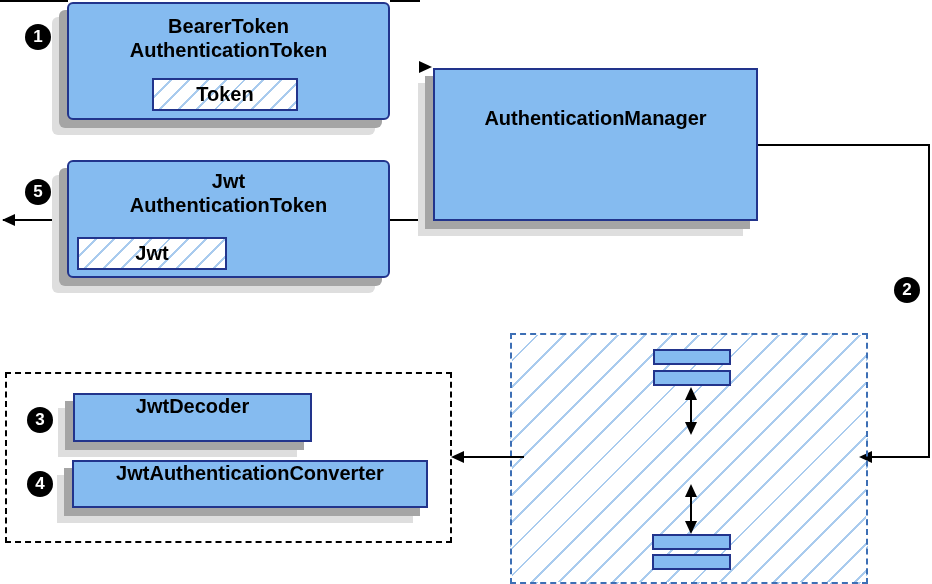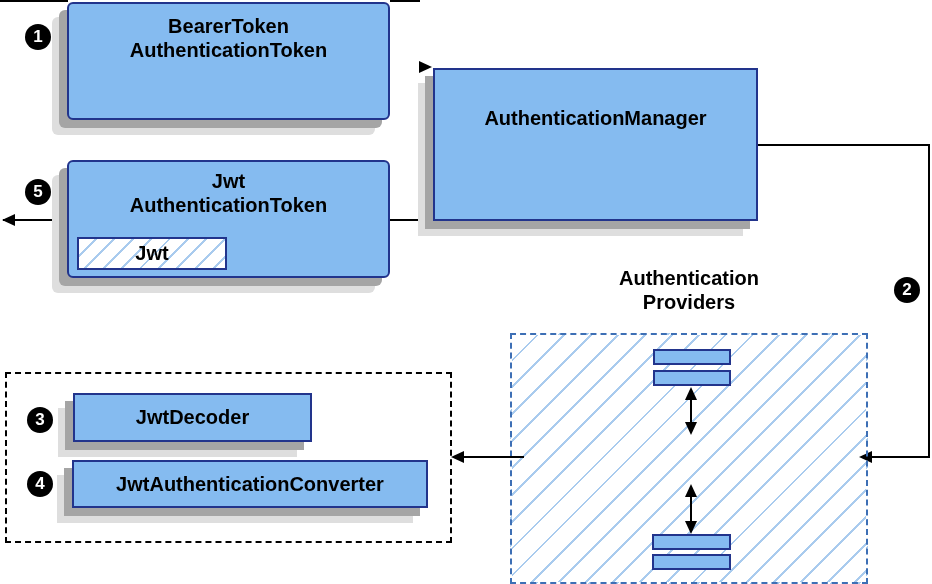--- a/index.html
+++ b/index.html
@@ -10,21 +10,21 @@
   
   .node {
     position:absolute; box-sizing:border-box;
     background:var(--fill,#85BBF0);
     border:2px solid var(--border,#22348C);
     box-shadow:-8px 8px 0 var(--shadow_dark,#A5A5A5), -15px 15px 0 var(--shadow_light,#DEDEDE);
     font-weight:bold; font-size:20px; text-align:center;
   }
   .rounded { border-radius:6px; }
   .node .title { position:absolute; left:0; right:0; line-height:24px; }
-  .flexcenter { display:flex; align-items:center; justify-content:center; }
+  .flexcenter { display:flex; justify-content:center; }
   
   .chip {
     position:absolute; box-sizing:border-box;
     background-color:#fff;
     background-image:repeating-linear-gradient(135deg, rgba(0,0,0,0) 0 11px, var(--hatch,#A9CBEE) 11px 13px);
     border:2px solid var(--border,#22348C);
     display:flex; align-items:center; justify-content:center;
     font-weight:bold; font-size:20px;
   }
   
@@ -68,24 +68,20 @@
   <div class="arr right" style="left:419px;top:61px"></div>
 
   <div class="hline" style="left:3px;top:219px;width:430px"></div>
   <div class="arr left" style="left:2px;top:214px"></div>
 
   <div class="hline" style="left:758px;top:144px;width:172px"></div>
   <div class="vline" style="left:928px;top:144px;height:314px"></div>
   <div class="hline" style="left:871px;top:456px;width:59px"></div>
   <div class="arr left" style="left:859px;top:451px"></div>
 
-  <div class="group-title" style="left:510px;top:266px;width:358px">
-    <div>Authentication</div>
-    <div>Providers</div>
-  </div>
   <div class="group-blue" style="left:510px;top:333px;width:358px;height:251px"></div>
 
   <div class="bar" style="left:653px;top:349px"></div>
   <div class="bar" style="left:653px;top:370px"></div>
 
   <div class="vline" style="left:690px;top:395px;height:30px"></div>
   <div class="arr up" style="left:685px;top:387px"></div>
   <div class="arr down" style="left:685px;top:422px"></div>
 
 
@@ -107,20 +103,23 @@
   <div class="node flexcenter" style="left:72px;top:460px;width:356px;height:48px">
     <span>JwtAuthenticationConverter</span>
   </div>
 
   <div class="node rounded" style="left:67px;top:2px;width:323px;height:118px">
     <div class="title" style="top:10px">
       <div>BearerToken</div>
       <div>AuthenticationToken</div>
     </div>
   </div>
+  <div class="chip" style="left:152px;top:78px;width:146px;height:33px">
+    <span>Token</span>
+  </div>
 
   <div class="node" style="left:433px;top:68px;width:325px;height:153px">
     <div class="title" style="top:36px">
       <div>AuthenticationManager</div>
     </div>
   </div>
 
   <div class="node rounded" style="left:67px;top:160px;width:323px;height:118px">
     <div class="title" style="top:7px">
       <div>Jwt</div>

